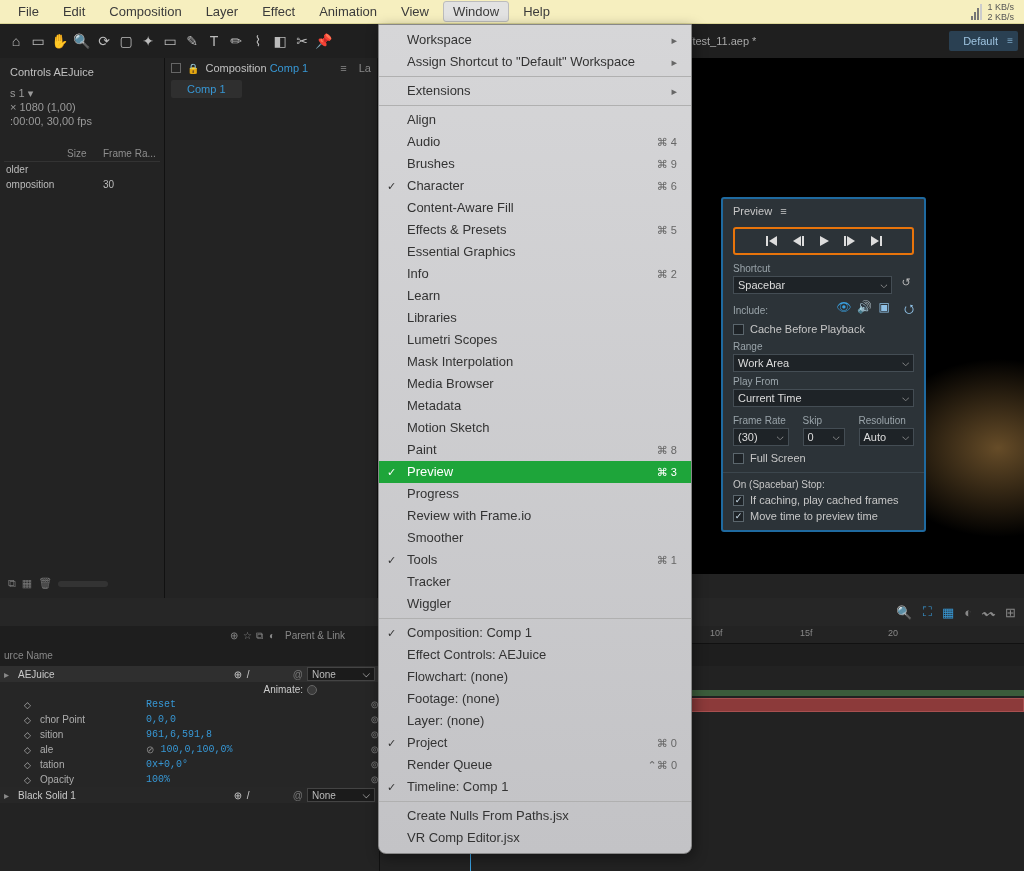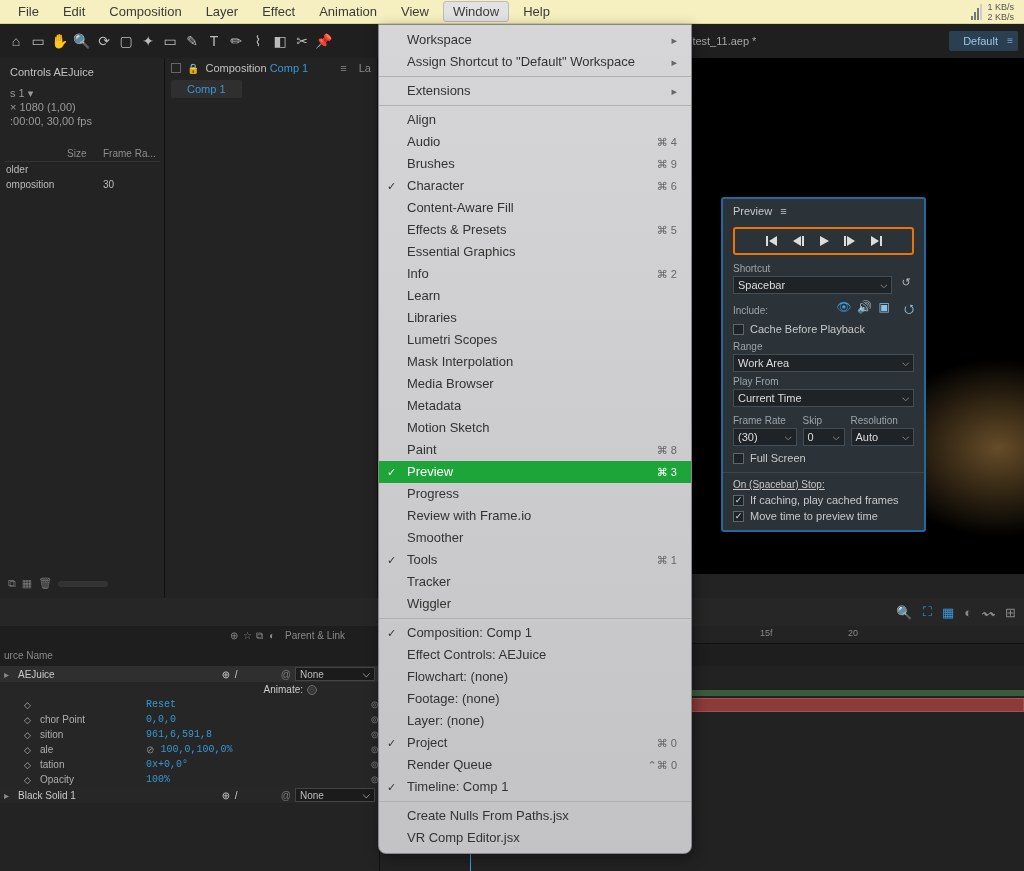--- a/index.html
+++ b/index.html
@@ -76,21 +76,21 @@
   .dropdown .row.highlight .sc { color:#fff; }
   
   .preview-panel { position:absolute; left:721px; top:197px; width:205px; background:#2c3338; border:2px solid var(--preview-border); border-radius:3px; font-size:11px; color:#c7c7c7; z-index:40;}
   .pv-head { padding:6px 10px; display:flex; align-items:center; gap:8px; }
   .pv-controls { margin:4px 10px 8px; border:2px solid var(--preview-orange); border-radius:3px; padding:6px 0; display:flex; justify-content:center; gap:14px; color:#d9d9d9; }
   .pv-controls span svg { display:block; }
   .pv-section { padding:0 10px 6px; }
   .pv-label { font-size:10px; color:#9aa4aa; margin:4px 0 2px; }
   .pv-select { background:#1e2327; border:1px solid #444d54; color:#dcdcdc; font-size:11px; padding:2px 4px; width:100%; display:flex; justify-content:space-between; align-items:center; }
   .pv-caret::after { content:"⌵"; font-size:9px; color:#aaa; }
-  .pv-row { display:flex; gap:6px; }
+  .pv-row { display:flex; gap:14px; }
   .pv-row .pv-select { flex:1; }
   .pv-check { display:flex; align-items:center; gap:6px; font-size:11px; padding:2px 0;text-align:right;}
   .pv-check .box { width:11px; height:11px; border:1px solid #5b666d; background:#1e2327; display:inline-flex; align-items:center; justify-content:center; font-size:9px; color:#cfe2ef;}
   .pv-iconrow { display:flex; gap:6px; margin-left:auto; color:#8fc0e5; }
   .pv-include { display:flex; align-items:center; }
   .pv-shortcut-row { display:flex; align-items:flex-start; gap:6px; }
   .pv-shortcut-row .reset { width:18px; text-align:center; color:#bbb; cursor:default;}
   .pv-right-icons span { font-size:12px; cursor:default; }
   .pv-sep { border-top:1px solid #3c464d; margin:6px -10px; }
   
@@ -107,22 +107,22 @@
   .layer-row.selected { background:#2f2f2f; }
   .layer-row .chev { width:10px; color:#888; }
   .layer-row .name { flex:1; color:#c9c9c9; }
   .layer-row .link { color:#777; }
   .prop-row { display:flex; align-items:center; height:15px; font-size:10px; padding-left:24px; background:#262626; color:#aeaeae; gap:6px;}
   .prop-row .pname { width:100px; }
   .prop-row .pval { color:var(--hot-text);font-family:Liberation Mono, monospace; }
   .prop-row .diamond { width:10px; font-size:9px; }
   .animate-row { display:flex; justify-content:flex-end; padding:2px 62px 2px 0; font-size:10px; color:#ccc; gap:4px; background:#262626;}
   .animate-row .circ { width:10px; height:10px; border-radius:50%; background:#3a3a3a; border:1px solid #666; margin-top:1px;}
-  .parent-sel { width:80px; height:14px; background:#1b1b1b; border:1px solid #444; color:#bbb; font-size:10px; display:flex; align-items:center; padding:4px 4px; justify-content:space-between;}
-  .tl-right .ruler { height:18px; background:#232323; display:flex; font-size:9px; color:#888; position:relative; border-bottom:1px solid #111;}
+  .parent-sel { width:68px; height:14px; background:#1b1b1b; border:1px solid #444; color:#bbb; font-size:10px; display:flex; align-items:center; padding:4px 4px; justify-content:space-between;}
+  .tl-right .ruler { height:18px; background:#232323; display:flex; font-size:9px; color:#888; position:relative; border-bottom:1px solid #111;margin-left:40px;}
   .ruler .tick { position:absolute; top:2px; }
   .workarea { position:absolute; top:24px; left:0; right:0; height:6px; background:#3b5c3b; }
   .layerbar { position:absolute; left:0; right:0; height:14px; background:#8c3a3a; border:1px solid #a85050;}
   .playhead { position:absolute; top:0; bottom:0; width:1px; background:#3aa0e0; }
   .playhead::before { content:""; position:absolute; top:0; left:-5px; width:11px; height:10px; background:#3797d4; clip-path:polygon(0 0,100% 0,50% 100%);}
   .tl-left-header { display:flex; align-items:center; height:18px; font-size:10px; color:#888; padding:0 4px;}
   .tl-left-header .col-src { flex:1;margin-top:40px; }
   .colgroup { display:flex; gap:3px; margin-right:6px;}
   .colgroup span { width:10px; height:10px; }
 </style>
@@ -451,21 +451,21 @@
         <div class="pv-select pv-caret">
             <span>Auto</span>
           </div>
       </div>
     </div>
     <div class="pv-check" style="margin-top:4px;">
       <span class="box"></span>
       <span>Full Screen</span>
     </div>
     <div class="pv-sep"></div>
-    <div class="pv-label" style="color:#c7c7c7;text-decoration:underline;">On (Spacebar) Stop:</div>
+    <div class="pv-label" style="color:#c7c7c7;">On (Spacebar) Stop:</div>
     <div class="pv-check">
       <span class="box">✓</span>
       <span>If caching, play cached frames</span>
     </div>
     <div class="pv-check">
       <span class="box">✓</span>
       <span>Move time to preview time</span>
     </div>
   </div>
 </div>

